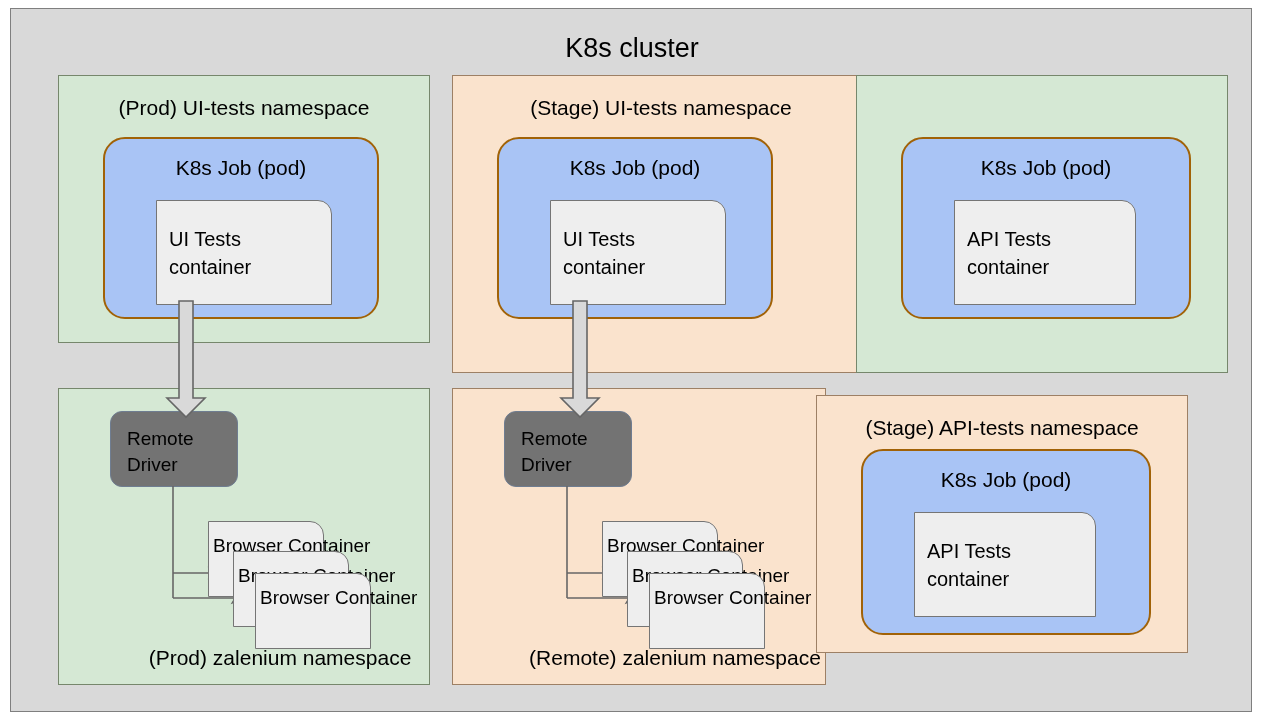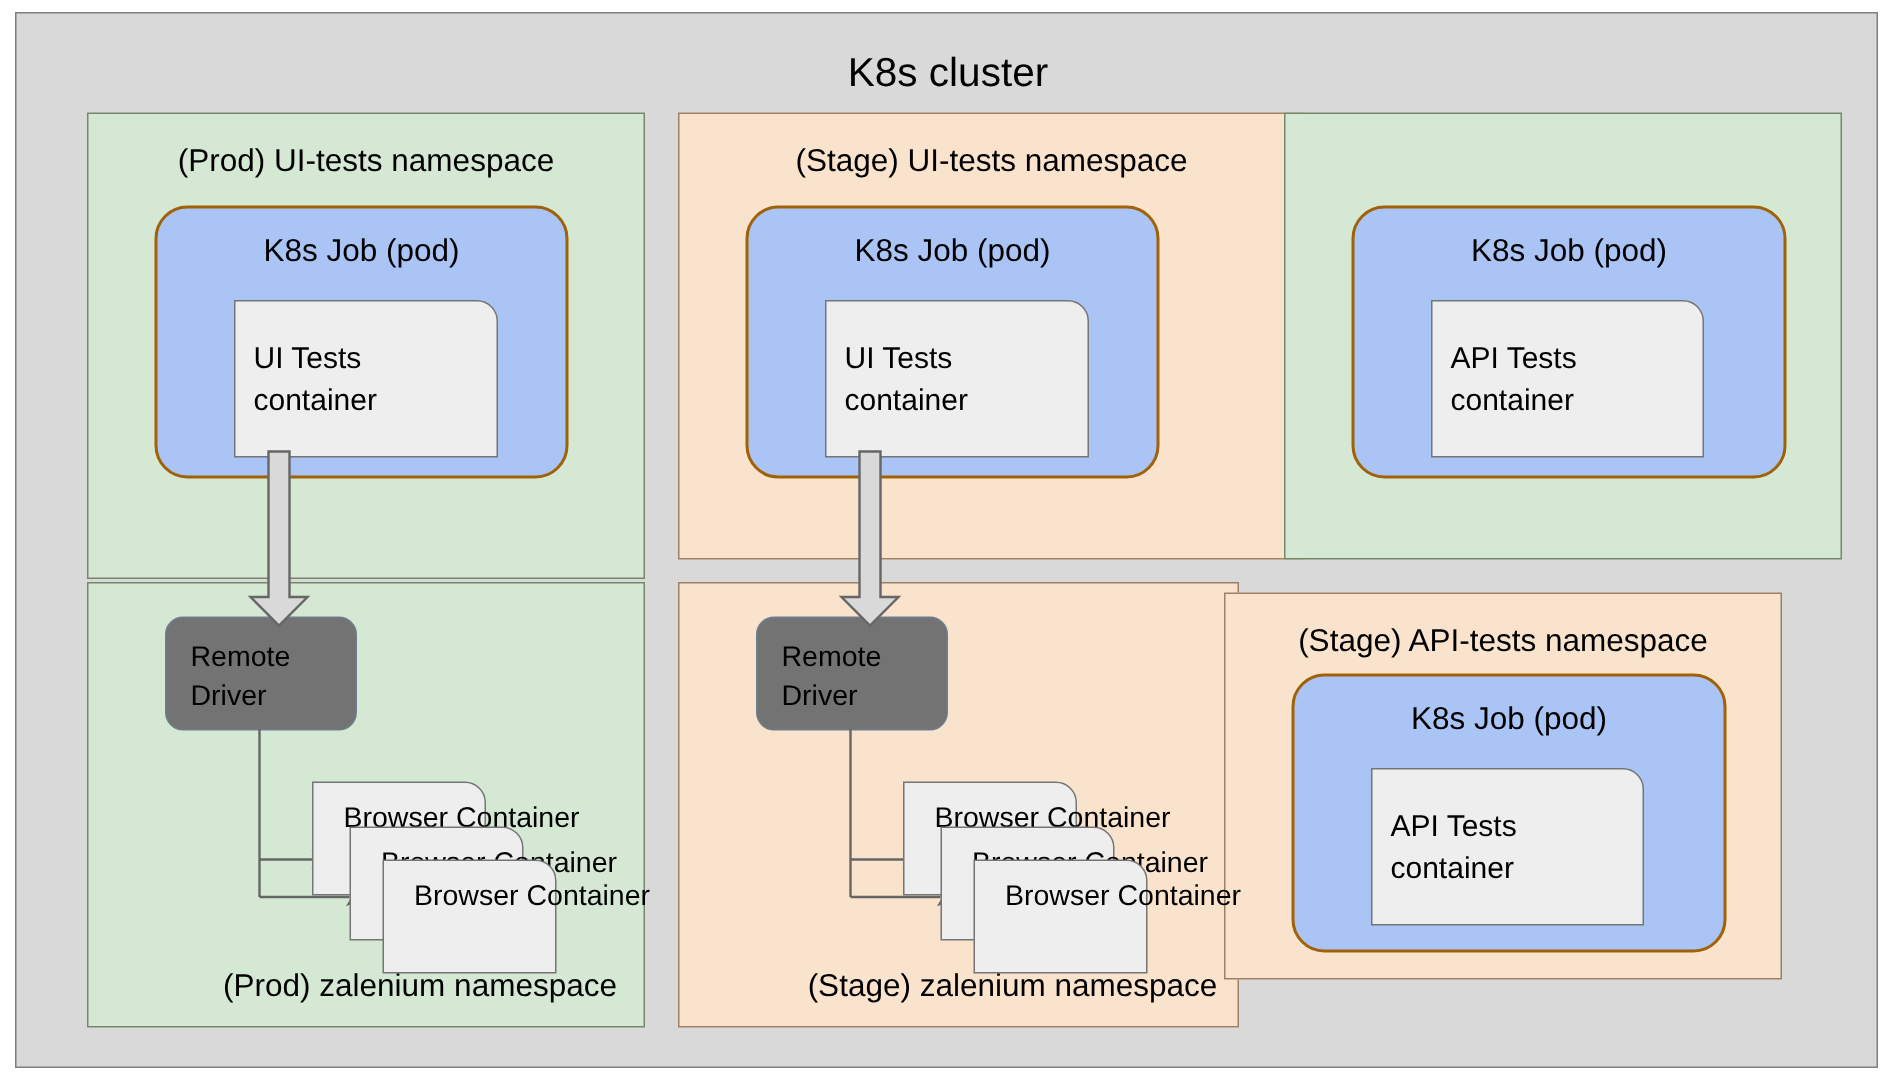--- a/index.html
+++ b/index.html
@@ -60,38 +60,38 @@
     background:#737373;border:1px solid #6f7d91;border-radius:12px;
     padding:14px 0 0 16px;
     font-size:19px;line-height:26px;color:#000;
   }
 
   
   .bcont{
     position:absolute;box-sizing:border-box;
     background:#eeeeee;border:1px solid #757575;
     border-top-right-radius:14px;
-    padding:10px 0 0 20px;
+    padding:10px 0 0 4px;
     font-size:19px;line-height:27px;color:#000;
     white-space:nowrap;
   }
 
   
   .wires{position:absolute;left:0;top:0;width:1262px;height:720px;pointer-events:none;}
 </style>
 </head>
 <body>
 
 <div id="canvas">
 
   <div class="cluster">
     <div class="cluster-title">K8s cluster</div>
   </div>
 
-  <div class="ns green" style="left:58px;top:75px;width:372px;height:311px;">
+  <div class="ns green" style="left:58px;top:75px;width:372px;height:268px;">
     <div class="ns-label top">(Prod) UI-tests namespace</div>
     <div class="pod" style="left:44px;top:61px;width:276px;height:182px;">
       <div class="pod-title">K8s Job (pod)</div>
       <div class="cont" style="left:51px;top:61px;width:176px;height:105px;">
         <span class="l1">UI Tests</span>
         <span class="l2">container</span>
       </div>
     </div>
   </div>
 
@@ -132,21 +132,21 @@
       <span class="l1">Browser</span>
       <span class="l2">Container</span>
     </div>
     <div class="bcont" style="left:196px;top:184px;width:116px;height:76px;z-index:3;">
       <span class="l1">Browser</span>
       <span class="l2">Container</span>
     </div>
   </div>
 
   <div class="ns orange" style="left:452px;top:388px;width:374px;height:297px;">
-    <div class="ns-label bottom">(Stage) zalenium namespace</div>
+    <div class="ns-label bottom">(Remote) zalenium namespace</div>
 
     <div class="driver" style="left:51px;top:22px;width:128px;height:76px;">
       <span class="l1">Remote</span>
       <span class="l2">Driver</span>
     </div>
 
     <div class="bcont" style="left:149px;top:132px;width:116px;height:76px;z-index:1;">
       <span class="l1">Browser</span>
       <span class="l2">Container</span>
     </div>

